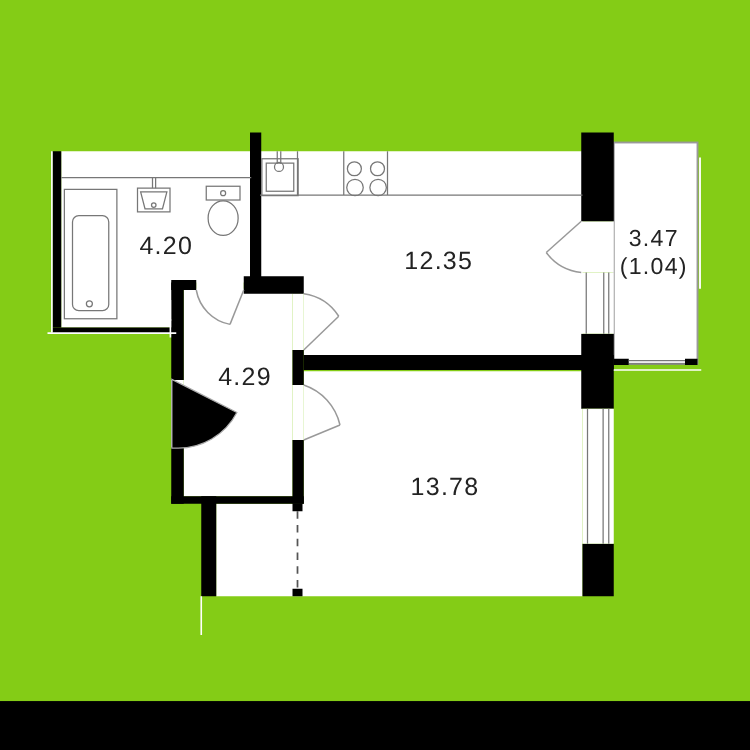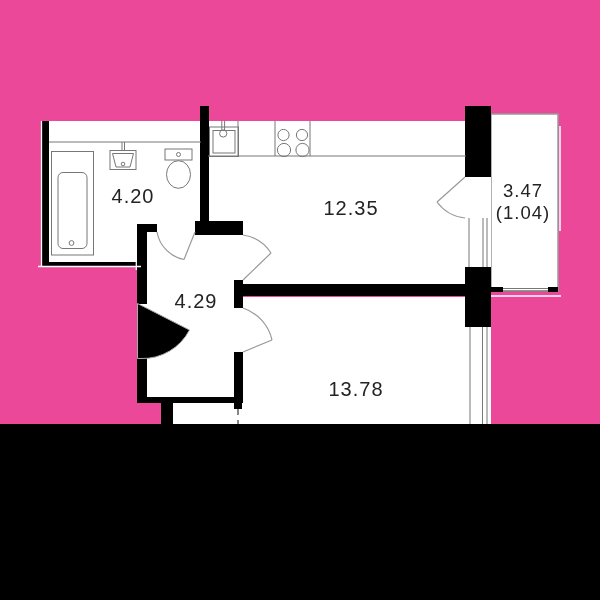--- a/index.html
+++ b/index.html
@@ -1,16 +1,16 @@
 <!DOCTYPE html>
 <html><head>
 <meta charset="utf-8">
 <style>
   html,body{margin:0;padding:0;background:#000;}
-  .canvas{position:relative;width:600px;height:424px;background:#ec4899;overflow:hidden;
+  .canvas{position:relative;width:600px;height:561px;background:#84cc16;overflow:hidden;
           font-family:"Liberation Sans", sans-serif;}
   svg{position:absolute;left:0;top:0;}
   text{font-family:"Liberation Sans", sans-serif; fill:#232323; letter-spacing:1px;}
   .room-label{font-size:20px;}
   .balcony-label{font-size:18.5px;}
 </style>
 </head>
 <body>
 
 <div class="canvas">

